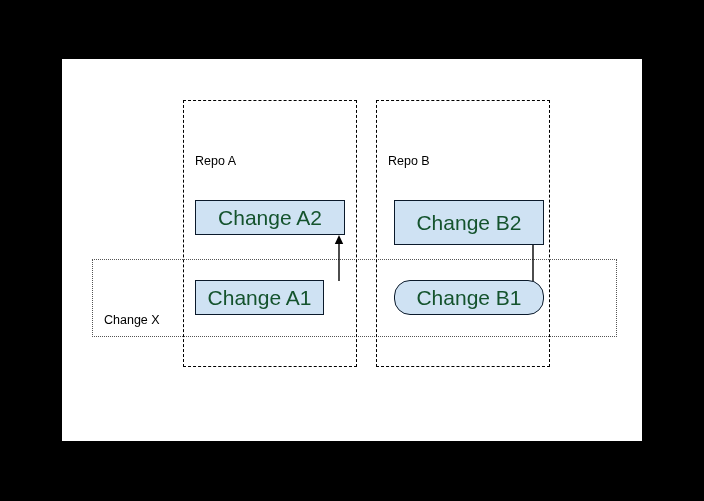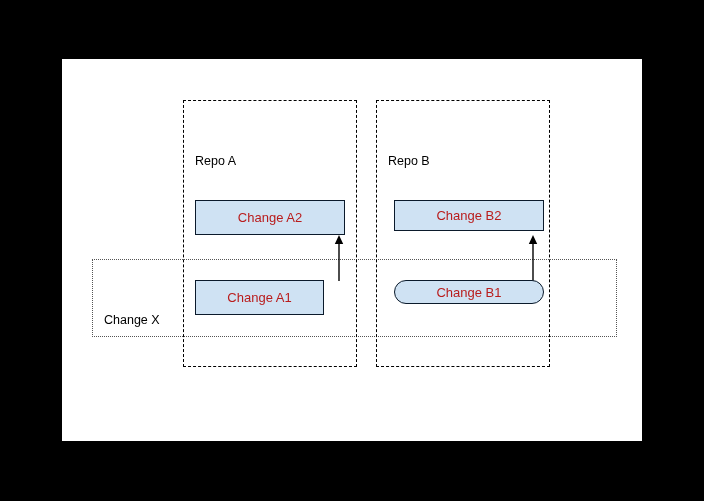--- a/index.html
+++ b/index.html
@@ -52,22 +52,22 @@
 
   
   .change-box {
     position: absolute;
     background: #cfe2f3;
     border: 1.4px solid #0b1a2b;
     box-sizing: border-box;
     display: flex;
     align-items: center;
     justify-content: center;
-    font-size: 13px;
-    color: #b91c1c;
+    font-size: 21px;
+    color: #14532d;
     z-index: 6;
     white-space: nowrap;
   }
 
   
   .arrow-svg {
     position: absolute;
     z-index: 5;
     overflow: visible;
   }
@@ -95,19 +95,19 @@
     <path d="M6 0 L10.2 9 L1.8 9 Z" fill="#000000"></path>
   </svg>
 
   <svg class="arrow-svg" style="left:465px; top:176px;" width="12" height="46" viewBox="0 0 12 46">
     <line x1="6" y1="46" x2="6" y2="6" stroke="#000000" stroke-width="1.4"></line>
     <path d="M6 0 L10.2 9 L1.8 9 Z" fill="#000000"></path>
   </svg>
 
   <div class="change-box" style="left:133px; top:141px; width:150px; height:35px;">Change A2</div>
 
-  <div class="change-box" style="left:332px; top:141px; width:150px; height:31px;">Change B2</div>
+  <div class="change-box" style="left:332px; top:141px; width:150px; height:45px;">Change B2</div>
 
   <div class="change-box" style="left:133px; top:221px; width:129px; height:35px;">Change A1</div>
 
-  <div class="change-box" style="left:332px; top:221px; width:150px; height:24px;border-radius:16px;">Change B1</div>
+  <div class="change-box" style="left:332px; top:221px; width:150px; height:35px;border-radius:16px;">Change B1</div>
 
 </div>
 
 </body></html>

